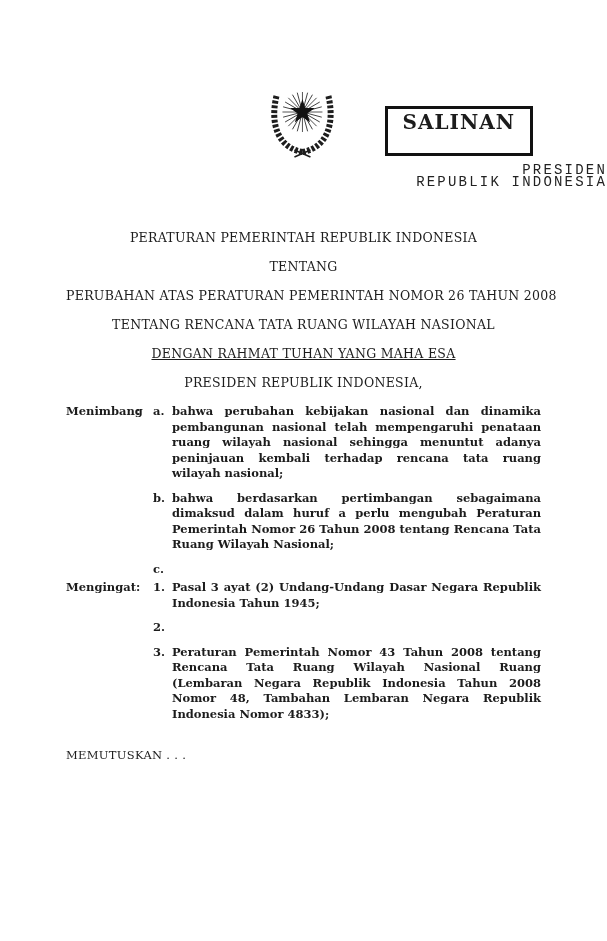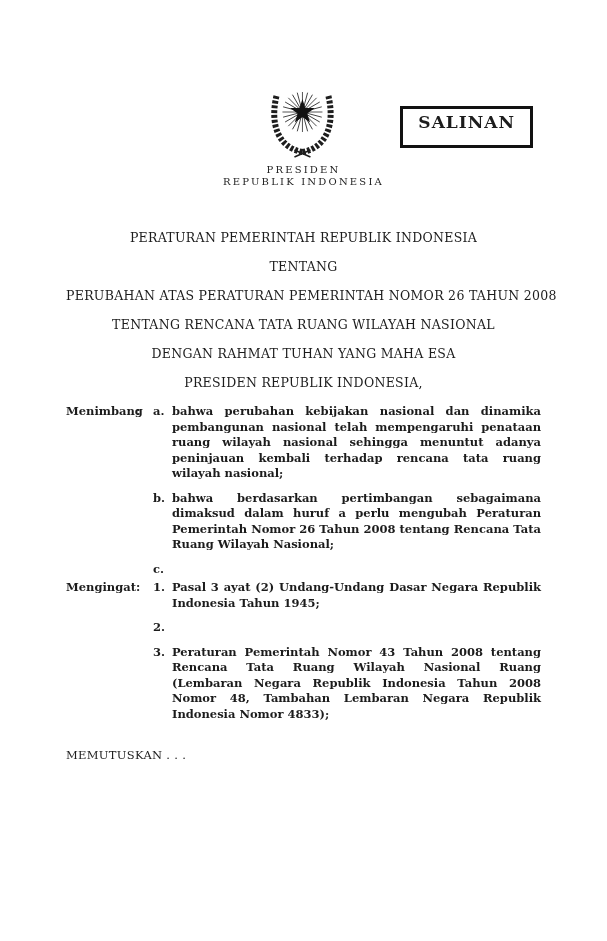--- a/index.html
+++ b/index.html
@@ -23,53 +23,54 @@
     left: 50%;
     transform: translateX(-52%);
     width: 78px;
     height: 90px;
   }
   .salinan-box {
     position: absolute;
     top: 106px;
     right: 74px;
     border: 3px solid #111;
-    padding: 3px 15px 12px 15px;
-    font-size: 17px;
+    padding: 3px 15px 20px 15px;
+    font-size: 20px;
     font-weight: bold;
     letter-spacing: 1px;
     line-height: 21px;
   }
   .letterhead {
     position: absolute;
     top: 164px;
     left: 0;
     right: 0;
-    text-align: center;
-    font-size: 10px;
+    text-align: right;
+    font-size: 14px;
     letter-spacing: 2.2px;
     line-height: 12px;
     color: #222;
+    font-family: Liberation Mono, monospace;
   }
   
   .content {
     position: absolute;
     top: 230px;
     left: 66px;
     right: 66px;
   }
   .title-line {
     text-align: center;
     font-size: 12.5px;
     line-height: 15px;
     margin-bottom: 14px;
     letter-spacing: 0.3px;
     white-space: nowrap;
   }
-  .title-line.gap-before { margin-top: 8px; }
+  .title-line.gap-before { margin-top: 8px; text-decoration: underline; }
   .section { margin-top: 14px; font-weight: bold; }
   .section.tight { margin-top: 3px; }
   .row {
     display: grid;
     grid-template-columns: 70px 17px 19px 1fr;
     margin-bottom: 9px;
     font-size: 11.5px;
     line-height: 15.5px;
   }
   .row:last-child { margin-bottom: 0; }

